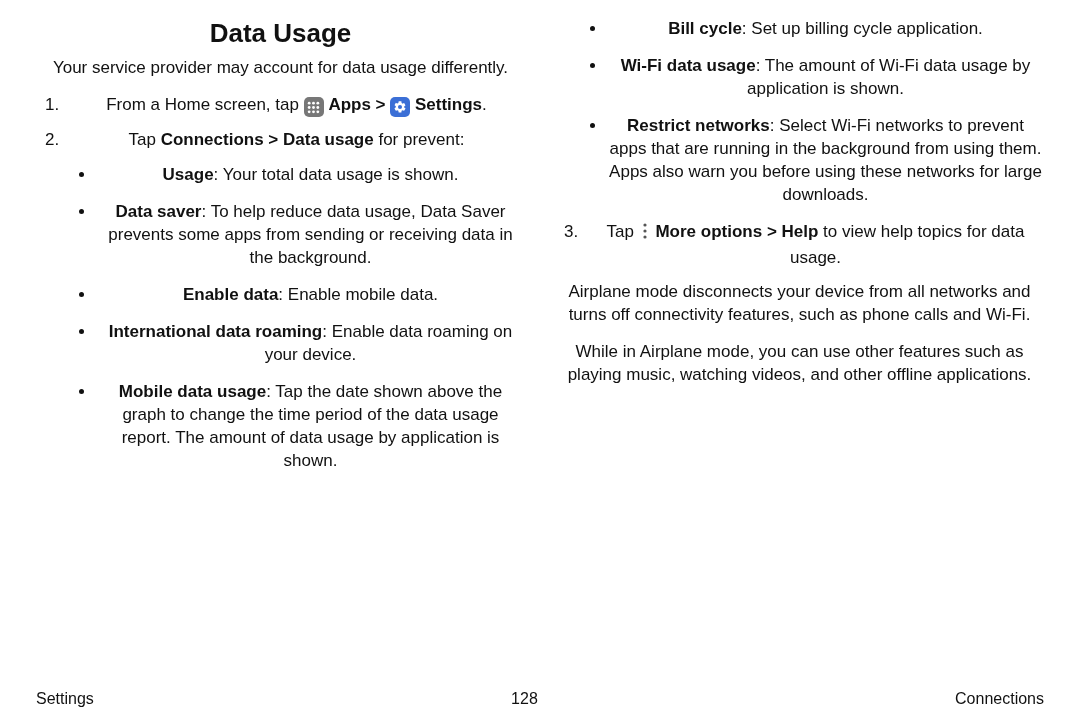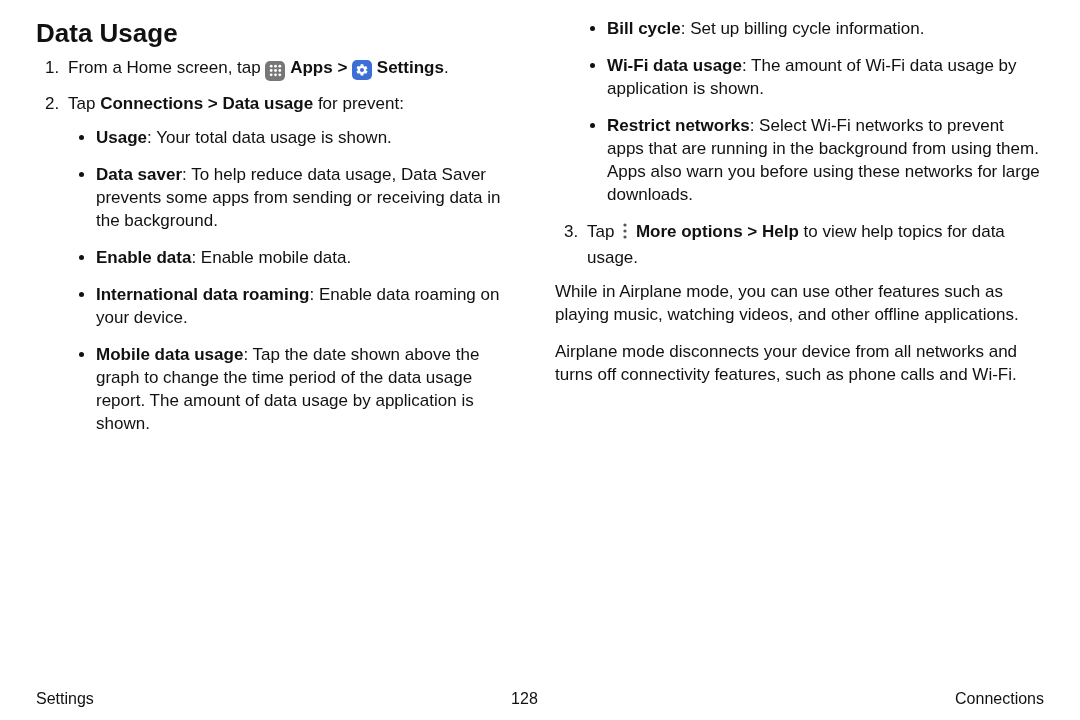--- a/index.html
+++ b/index.html
@@ -12,20 +12,21 @@
     background: #fff;
     position: relative;
   }
   .columns {
     display: flex;
     gap: 30px;
   }
   .col {
     flex: 1;
     min-width: 0;
+    text-align: center;
   }
   h2 {
     font-size: 26px;
     font-weight: 700;
     margin-bottom: 8px;
   }
   p {
     font-size: 17px;
     line-height: 1.35;
     margin-bottom: 14px;
@@ -83,20 +84,21 @@
   .icon-more svg { width: 12px; height: 18px; }
   b { font-weight: 700; margin-top: 41px; }
 </style>
 </head>
 <body>
 
 <div class="columns">
 
   <div class="col">
     <h2>Data Usage</h2>
+    <p>Your service provider may account for data usage differently.</p>
     <ol>
       <li>
         <span>From a Home screen, tap </span>
         <span class="icon icon-apps">
           <svg viewBox="0 0 12 12">
               <g fill="#fff">
                 <circle cx="2" cy="2" r="1.3"></circle>
                 <circle cx="6" cy="2" r="1.3"></circle>
                 <circle cx="10" cy="2" r="1.3"></circle>
                 <circle cx="2" cy="6" r="1.3"></circle>
@@ -124,41 +126,41 @@
           <li><b>Enable data</b><span>: Enable mobile data.</span></li>
           <li><b>International data roaming</b><span>: Enable data roaming on your device.</span></li>
           <li><b>Mobile data usage</b><span>: Tap the date shown above the graph to change the time period of the data usage report. The amount of data usage by application is shown.</span></li>
         </ul>
       </li>
     </ol>
   </div>
 
   <div class="col">
     <ul style="margin-top:0; padding-left:52px;">
-      <li><b>Bill cycle</b><span>: Set up billing cycle information.</span></li>
+      <li><b>Bill cycle</b><span>: Set up billing cycle application.</span></li>
       <li><b>Wi-Fi data usage</b><span>: The amount of Wi-Fi data usage by application is shown.</span></li>
       <li><b>Restrict networks</b><span>: Select Wi-Fi networks to prevent apps that are running in the background from using them. Apps also warn you before using these networks for large downloads.</span></li>
     </ul>
     <ol start="3" style="margin-top:4px;">
       <li>
         <span>Tap </span><span class="icon-more">
           <svg viewBox="0 0 12 18">
               <g fill="#555">
                 <circle cx="6" cy="3" r="1.6"></circle>
                 <circle cx="6" cy="9" r="1.6"></circle>
                 <circle cx="6" cy="15" r="1.6"></circle>
               </g>
             </svg>
         </span>
         <b>More options &gt; Help</b><span> to view help topics for data usage.</span>
       </li>
     </ol>
 
+    <p>Airplane mode disconnects your device from all networks and turns off connectivity features, such as phone calls and Wi-Fi.</p>
     <p>While in Airplane mode, you can use other features such as playing music, watching videos, and other offline applications.</p>
-    <p>Airplane mode disconnects your device from all networks and turns off connectivity features, such as phone calls and Wi-Fi.</p>
   </div>
 </div>
 
 <div class="footer">
   <span>Settings</span>
   <span>128</span>
   <span>Connections</span>
 </div>
 
 </body></html>

